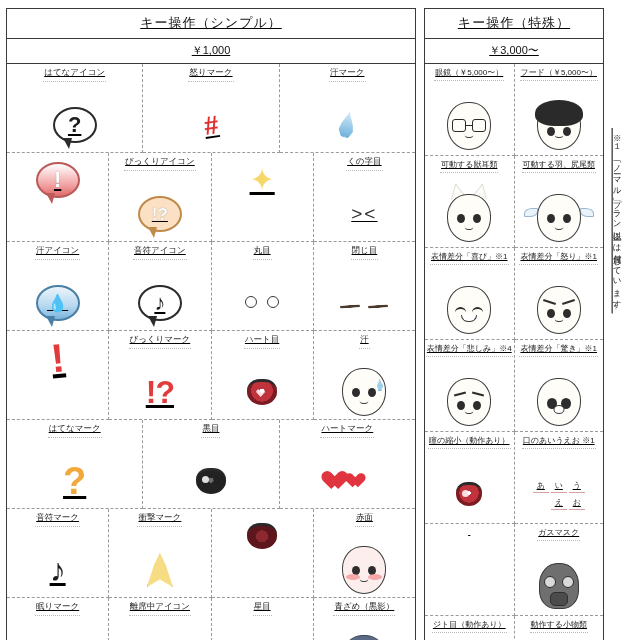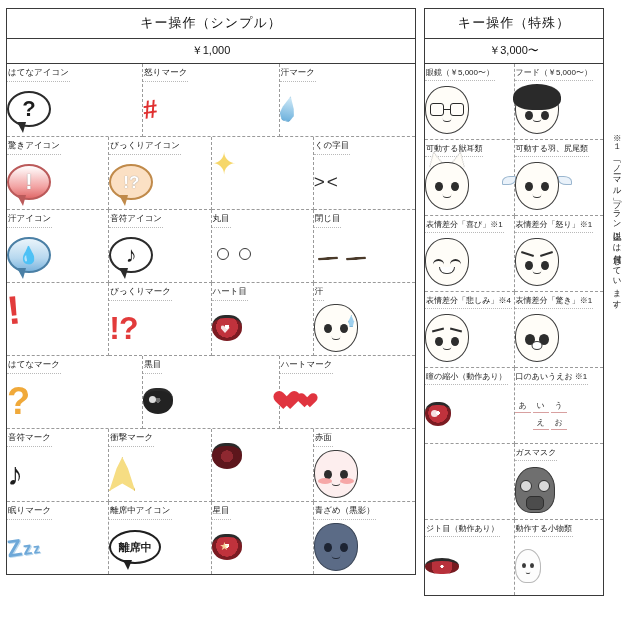--- a/index.html
+++ b/index.html
@@ -17,20 +17,21 @@
   }
 
   
   .panels {
     display: flex;
     flex-direction: row;
     align-items: flex-start;
     padding: 8px 6px 0 6px;
     gap: 8px;
     height: 640px;
+    text-decoration: underline;
   }
   .panel-simple { width: 410px; }
   .panel-special { width: 180px; }
   .panel-note { width: 22px; }
 
   
   .panel-title {
     border: 1px solid #3a3a3a;
     text-align: center;
     font-size: 13px;
@@ -55,21 +56,22 @@
     border-top: none;
   }
   .grid-row { display: flex; }
   .cell {
     border-right: 1px dashed #9a9a9a;
     border-bottom: 1px dashed #9a9a9a;
     flex: 1 1 0;
     min-width: 0;
     display: flex;
     flex-direction: column;
-    align-items: flex-start;
+    align-items: center;
+    gap: 16px;
   }
   .cell:last-child { border-right: none; }
   .grid-row:last-child .cell { border-bottom: none; }
 
   .cell-label {
     font-size: 8.5px;
     text-align: center;
     padding: 3px 1px 2px 1px;
     color: #1b1b1b;
     border-bottom: 1px dotted #b9b9b9;
@@ -412,21 +414,20 @@
           <div class="cell">
             <div class="cell-label">汗マーク</div>
             <div class="cell-art">
               <div class="sweatdrop"></div>
             </div>
           </div>
         </div>
 
         <div class="grid-row">
           <div class="cell">
-            <div class="cell-label">驚きアイコン</div>
             <div class="cell-art">
               <div class="balloon red">
                   <span class="glyph white">!</span>
                 </div>
             </div>
           </div>
           <div class="cell">
             <div class="cell-label">びっくりアイコン</div>
             <div class="cell-art">
               <div class="balloon orange">

